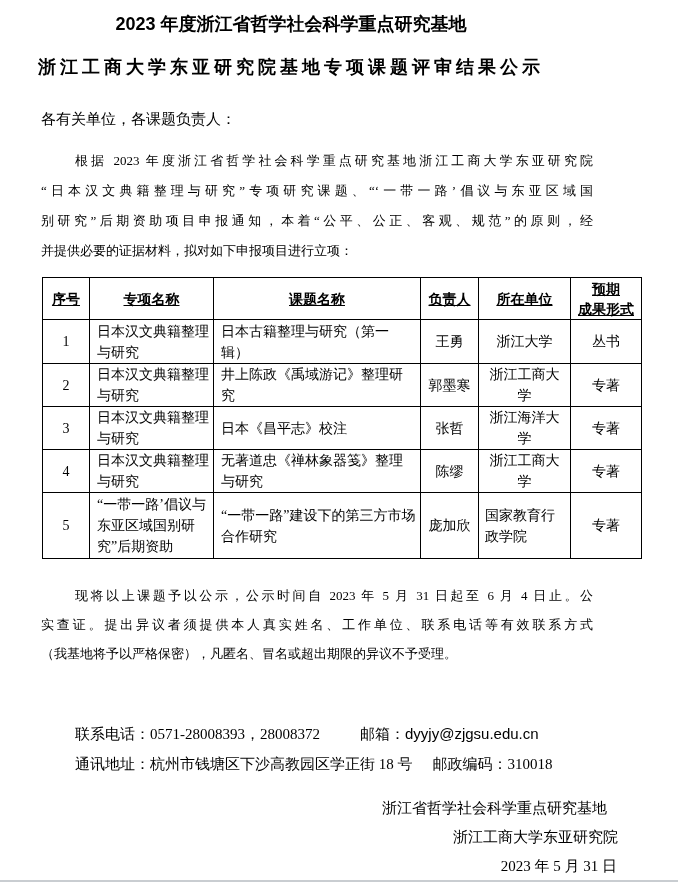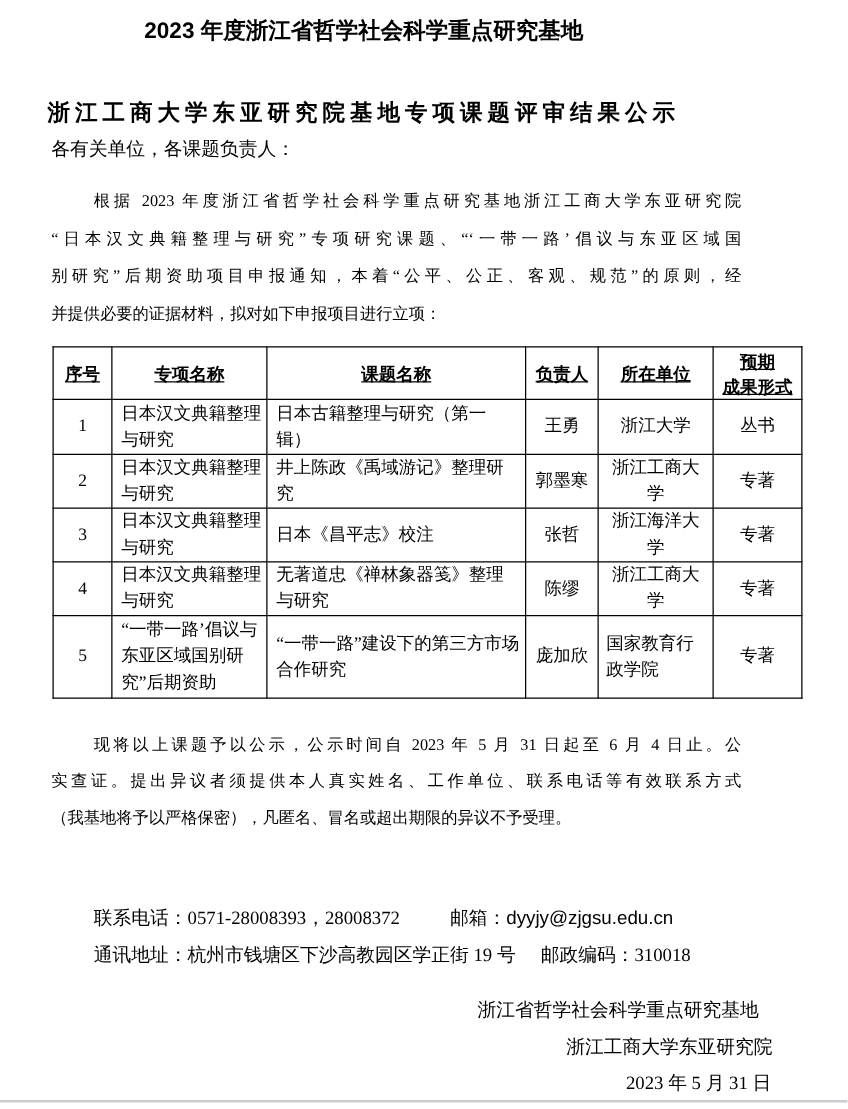--- a/index.html
+++ b/index.html
@@ -7,21 +7,21 @@
     width:678px;height:887px;position:relative;overflow:hidden;
     background:#ffffff;color:#000000;
     font-family:"Liberation Serif","DejaVu Serif",serif;
   }
   .abs{position:absolute;}
   
   .title{left:0;width:582px;text-align:center;
     font-family:"Liberation Sans","DejaVu Sans",sans-serif;
     font-weight:700;font-size:18px;white-space:nowrap;}
   .title1{top:12px;}
-  .title2{top:55px;letter-spacing:4px;margin-top:23px;}
+  .title2{top:55px;letter-spacing:4px;}
   
   .greeting{top:110px;left:41px;font-size:15px;}
   
   .para{left:41px;width:552px;}
   .intro{top:146px;}
   .notice{top:581px;}
   .pline{font-size:13px;height:30px;line-height:30px;
     text-align:justify;text-align-last:justify;}
   .notice .pline{height:29px;line-height:29px;font-family:Liberation Serif, serif;}
   .pline.first{text-indent:34px;}
@@ -146,20 +146,20 @@
 <div class="abs para notice">
   <div class="pline first">现将以上课题予以公示，公示时间自 2023 年 5 月 31 日起至 6 月 4 日止。公</div>
   <div class="pline">实查证。提出异议者须提供本人真实姓名、工作单位、联系电话等有效联系方式</div>
   <div class="pline last">（我基地将予以严格保密），凡匿名、冒名或超出期限的异议不予受理。</div>
 </div>
 
 <div class="abs contact contact1">
   <span>联系电话：0571-28008393，28008372</span><span class="gap40"></span><span>邮箱：</span><span class="email">dyyjy@zjgsu.edu.cn</span>
 </div>
 <div class="abs contact contact2">
-  <span>通讯地址：杭州市钱塘区下沙高教园区学正街 19 号</span><span class="gap20"></span><span>邮政编码：310018</span>
+  <span>通讯地址：杭州市钱塘区下沙高教园区学正街 18 号</span><span class="gap20"></span><span>邮政编码：310018</span>
 </div>
 
 <div class="abs sig sig1">浙江省哲学社会科学重点研究基地</div>
 <div class="abs sig sig2">浙江工商大学东亚研究院</div>
 <div class="abs sig sig3">2023 年 5 月 31 日</div>
 
 <div class="abs divider"></div>
 
 </body></html>

